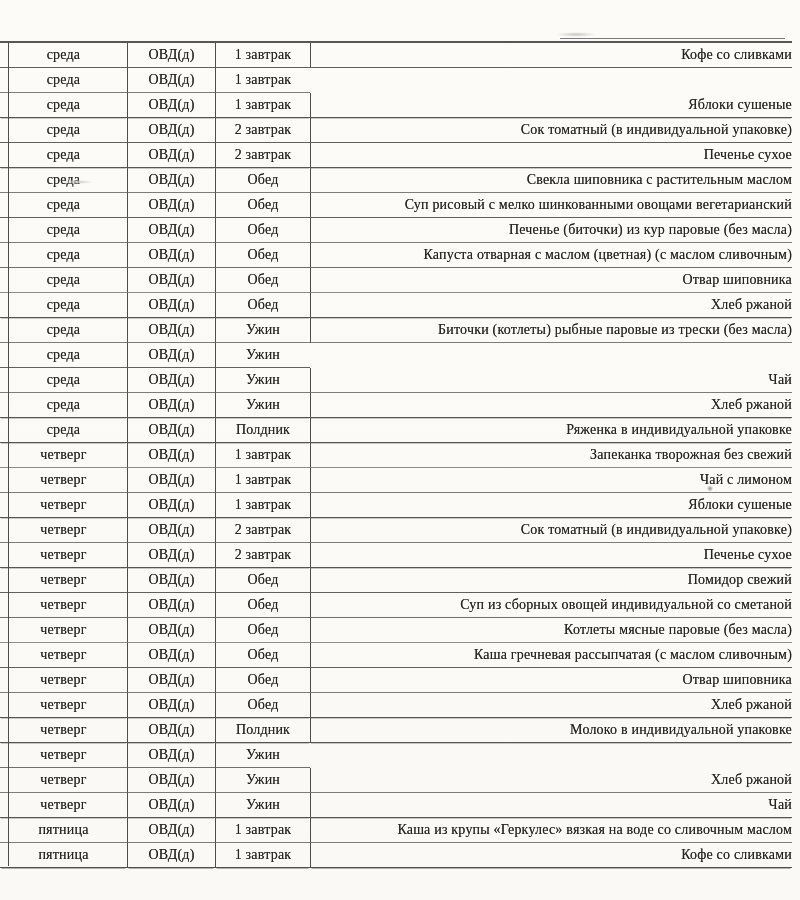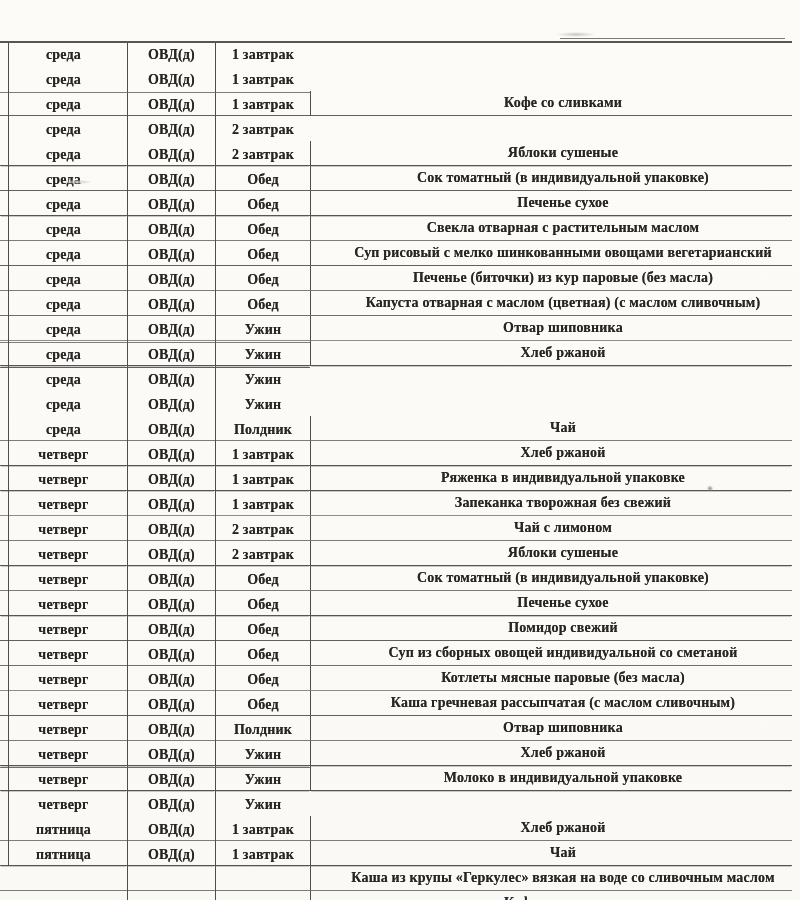--- a/index.html
+++ b/index.html
@@ -1,21 +1,21 @@
 <!DOCTYPE html>
 <html><head>
 <meta charset="utf-8">
 <style>
   html,body{margin:0;padding:0;}
   body{
     width:800px;height:900px;position:relative;overflow:hidden;
     background:linear-gradient(180deg,#fcfbf8 0%,#fbfaf7 60%,#faf9f6 100%);
     font-family:"Liberation Serif","DejaVu Serif",serif;
   }
-  .doc{position:absolute;inset:0;font-weight:bold;}
+  .doc{position:absolute;inset:0;}
   .table{
     position:absolute;left:0;top:41px;width:792px;
     border-top:2px solid #565656;
   }
   
   .table::before{
     content:"";position:absolute;left:560px;top:-5px;width:225px;height:1px;
     background:#7b7b7b;
   }
   .row{display:grid;grid-template-columns:127px 88px 95px 1fr;height:25px;}
@@ -23,21 +23,21 @@
     box-sizing:border-box;
     border-bottom:1px solid #6f6f6f;
     font-size:14px;line-height:24px;
     color:#272625;
     letter-spacing:.2px;
     white-space:nowrap;
     text-shadow:0 0 .6px rgba(45,42,40,.72);
   }
   .cell.day,.cell.diet,.cell.meal{text-align:center;}
   .cell.diet,.cell.meal,.cell.dish{border-left:1px solid #4d4d4d;}
-  .cell.dish{padding-left:23px;text-align:center;margin-top:48px;}
+  .cell.dish{padding-left:23px;text-align:right;}
   
   .row:nth-child(2n) .cell{border-bottom-color:#7d7c7a;}
   .row:nth-child(3n+1) .cell{border-bottom-color:#606060;}
   .row:nth-child(7n+3) .cell{border-bottom-color:#8e8d8a;}
   .row.group-end .cell{
     border-bottom-color:#565656;
     box-shadow:0 2px 0 -1px rgba(140,138,134,.45);
   }
   .row:last-child .cell{
     border-bottom-color:#4f4f4f;
@@ -86,21 +86,21 @@
       <div class="row group-end">
         <div class="cell day">среда</div>
         <div class="cell diet">ОВД(д)</div>
         <div class="cell meal">2 завтрак</div>
         <div class="cell dish">Печенье сухое</div>
       </div>
       <div class="row">
         <div class="cell day">среда</div>
         <div class="cell diet">ОВД(д)</div>
         <div class="cell meal">Обед</div>
-        <div class="cell dish">Свекла отварная с растительным маслом</div>
+        <div class="cell dish">Свекла шиповника с растительным маслом</div>
       </div>
       <div class="row">
         <div class="cell day">среда</div>
         <div class="cell diet">ОВД(д)</div>
         <div class="cell meal">Обед</div>
         <div class="cell dish">Суп рисовый с мелко шинкованными овощами вегетарианский</div>
       </div>
       <div class="row">
         <div class="cell day">среда</div>
         <div class="cell diet">ОВД(д)</div>
@@ -122,20 +122,21 @@
       <div class="row group-end">
         <div class="cell day">среда</div>
         <div class="cell diet">ОВД(д)</div>
         <div class="cell meal">Обед</div>
         <div class="cell dish">Хлеб ржаной</div>
       </div>
       <div class="row">
         <div class="cell day">среда</div>
         <div class="cell diet">ОВД(д)</div>
         <div class="cell meal">Ужин</div>
+        <div class="cell dish">Биточки (котлеты) рыбные паровые из трески (без масла)</div>
       </div>
       <div class="row">
         <div class="cell day">среда</div>
         <div class="cell diet">ОВД(д)</div>
         <div class="cell meal">Ужин</div>
       </div>
       <div class="row">
         <div class="cell day">среда</div>
         <div class="cell diet">ОВД(д)</div>
         <div class="cell meal">Ужин</div>

